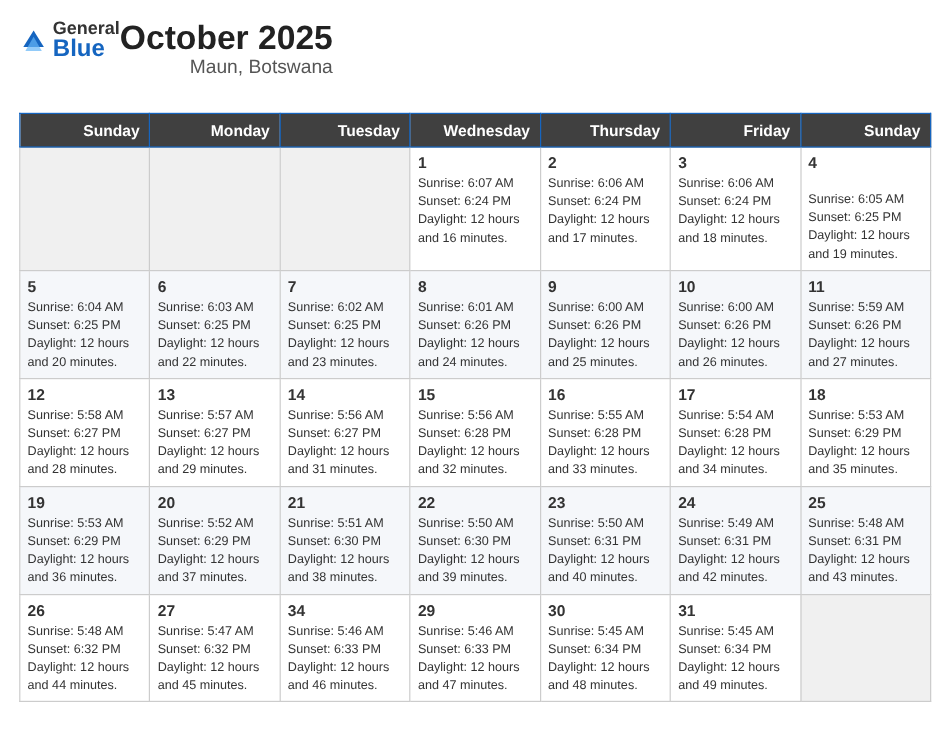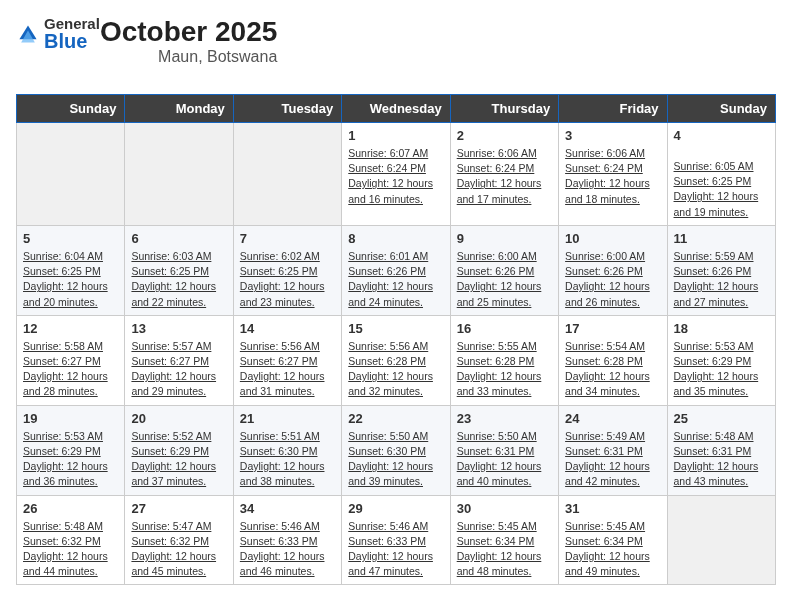--- a/index.html
+++ b/index.html
@@ -78,21 +78,20 @@
     }
     .day-number {
       font-size: 13px;
       font-weight: bold;
       margin-bottom: 3px;
     }
     .day-info {
       font-size: 10.5px;
       line-height: 1.45;
       color: #333;
-      text-decoration: underline;
     }
     .empty-cell {
       background: #f0f0f0 !important;
     }
   </style>
 </head>
 <body>
 
 <div class="header">
   <div class="logo">

